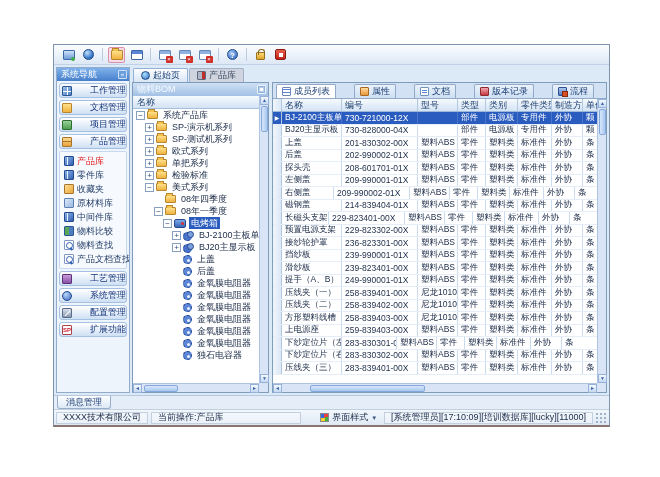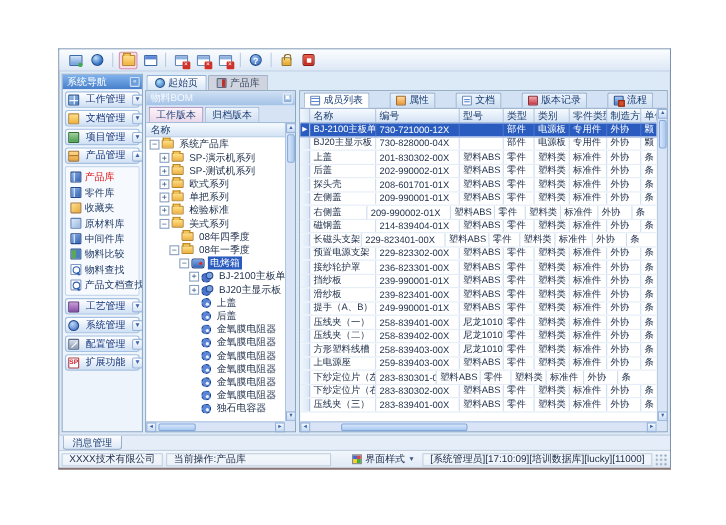--- a/index.html
+++ b/index.html
@@ -46,21 +46,21 @@
   .workspace{flex:1;display:flex;padding:2px;gap:2px;min-height:0;}
 
   
   .sidebar{width:74px;display:flex;flex-direction:column;border:1px solid #93abc9;background:#eef4fb;flex:none;}
   .sb-header{height:13px;background:linear-gradient(#7fb2ec,#477fcb);color:#fff;display:flex;align-items:center;
     padding:0 2px 0 4px;font-size:9px;flex:none;}
   .sb-hdr-btn{margin-left:auto;width:9px;height:9px;border:1px solid #cfe0f4;border-radius:1px;font-size:6px;line-height:7px;
     text-align:center;background:#6a9ede;color:#fff;}
   .sb-body{flex:1;padding:2px;display:flex;flex-direction:column;gap:2px;overflow:hidden;}
   .sb-sec{border:1px solid #a4c0e2;border-radius:3px;background:linear-gradient(#ffffff,#cfe0f4);height:15px;flex:none;
-    display:flex;align-items:center;padding:0 2px 0 2px;gap:6px;color:#16357c;font-size:9px;white-space:nowrap;}
+    display:flex;align-items:center;padding:0 2px 0 2px;gap:18px;color:#16357c;font-size:9px;white-space:nowrap;}
   .sb-chev{margin-left:auto;width:10px;height:10px;border:1px solid #9ab6dc;border-radius:2px;flex:none;
     background:linear-gradient(#fff,#d4e2f4);color:#3a62a8;font-size:6px;line-height:8px;text-align:center;}
   .sb-items{background:#f6f9fd;border:1px solid #c8d9ee;border-radius:2px;padding:3px 0 3px 4px;display:flex;flex-direction:column;gap:2px;}
   .sb-item{height:12px;display:flex;align-items:center;gap:3px;font-size:9px;color:#223c66;white-space:nowrap;cursor:default;}
   .sb-item.selected .sb-lbl{color:#e01818;}
   .sicon{width:10px;height:10px;border-radius:1px;flex:none;position:relative;}
   .si-work{background:linear-gradient(135deg,#9cc0ea,#4d7fc0);border:1px solid #2e5694;}
   .si-work:before{content:"";position:absolute;left:4px;top:0;bottom:0;width:1px;background:#fff;}
   .si-work:after{content:"";position:absolute;top:4px;left:0;right:0;height:1px;background:#fff;}
   .si-docs{background:linear-gradient(#ffe08a,#f0b23f);border:1px solid #b8862c;}
@@ -318,24 +318,20 @@
             <span>产品库</span>
           </div>
         </div>
       <div class="panels">
 
         <div class="bom-panel">
           <div class="bom-caption">
             <span>物料BOM</span>
             <span class="bom-cap-btn">▣</span>
           </div>
-          <div class="bom-tabs">
-              <div class="btab active">工作版本</div>
-              <div class="btab">归档版本</div>
-            </div>
           <div class="tree-zone">
             <div class="tree-header">
               <span>名称</span>
             </div>
             <div class="sbv">
               <div class="sb-btn">▲</div>
               <div class="thumb-v"></div>
               <div class="sb-btn end">▼</div>
             </div>
             <div class="tree-body">

